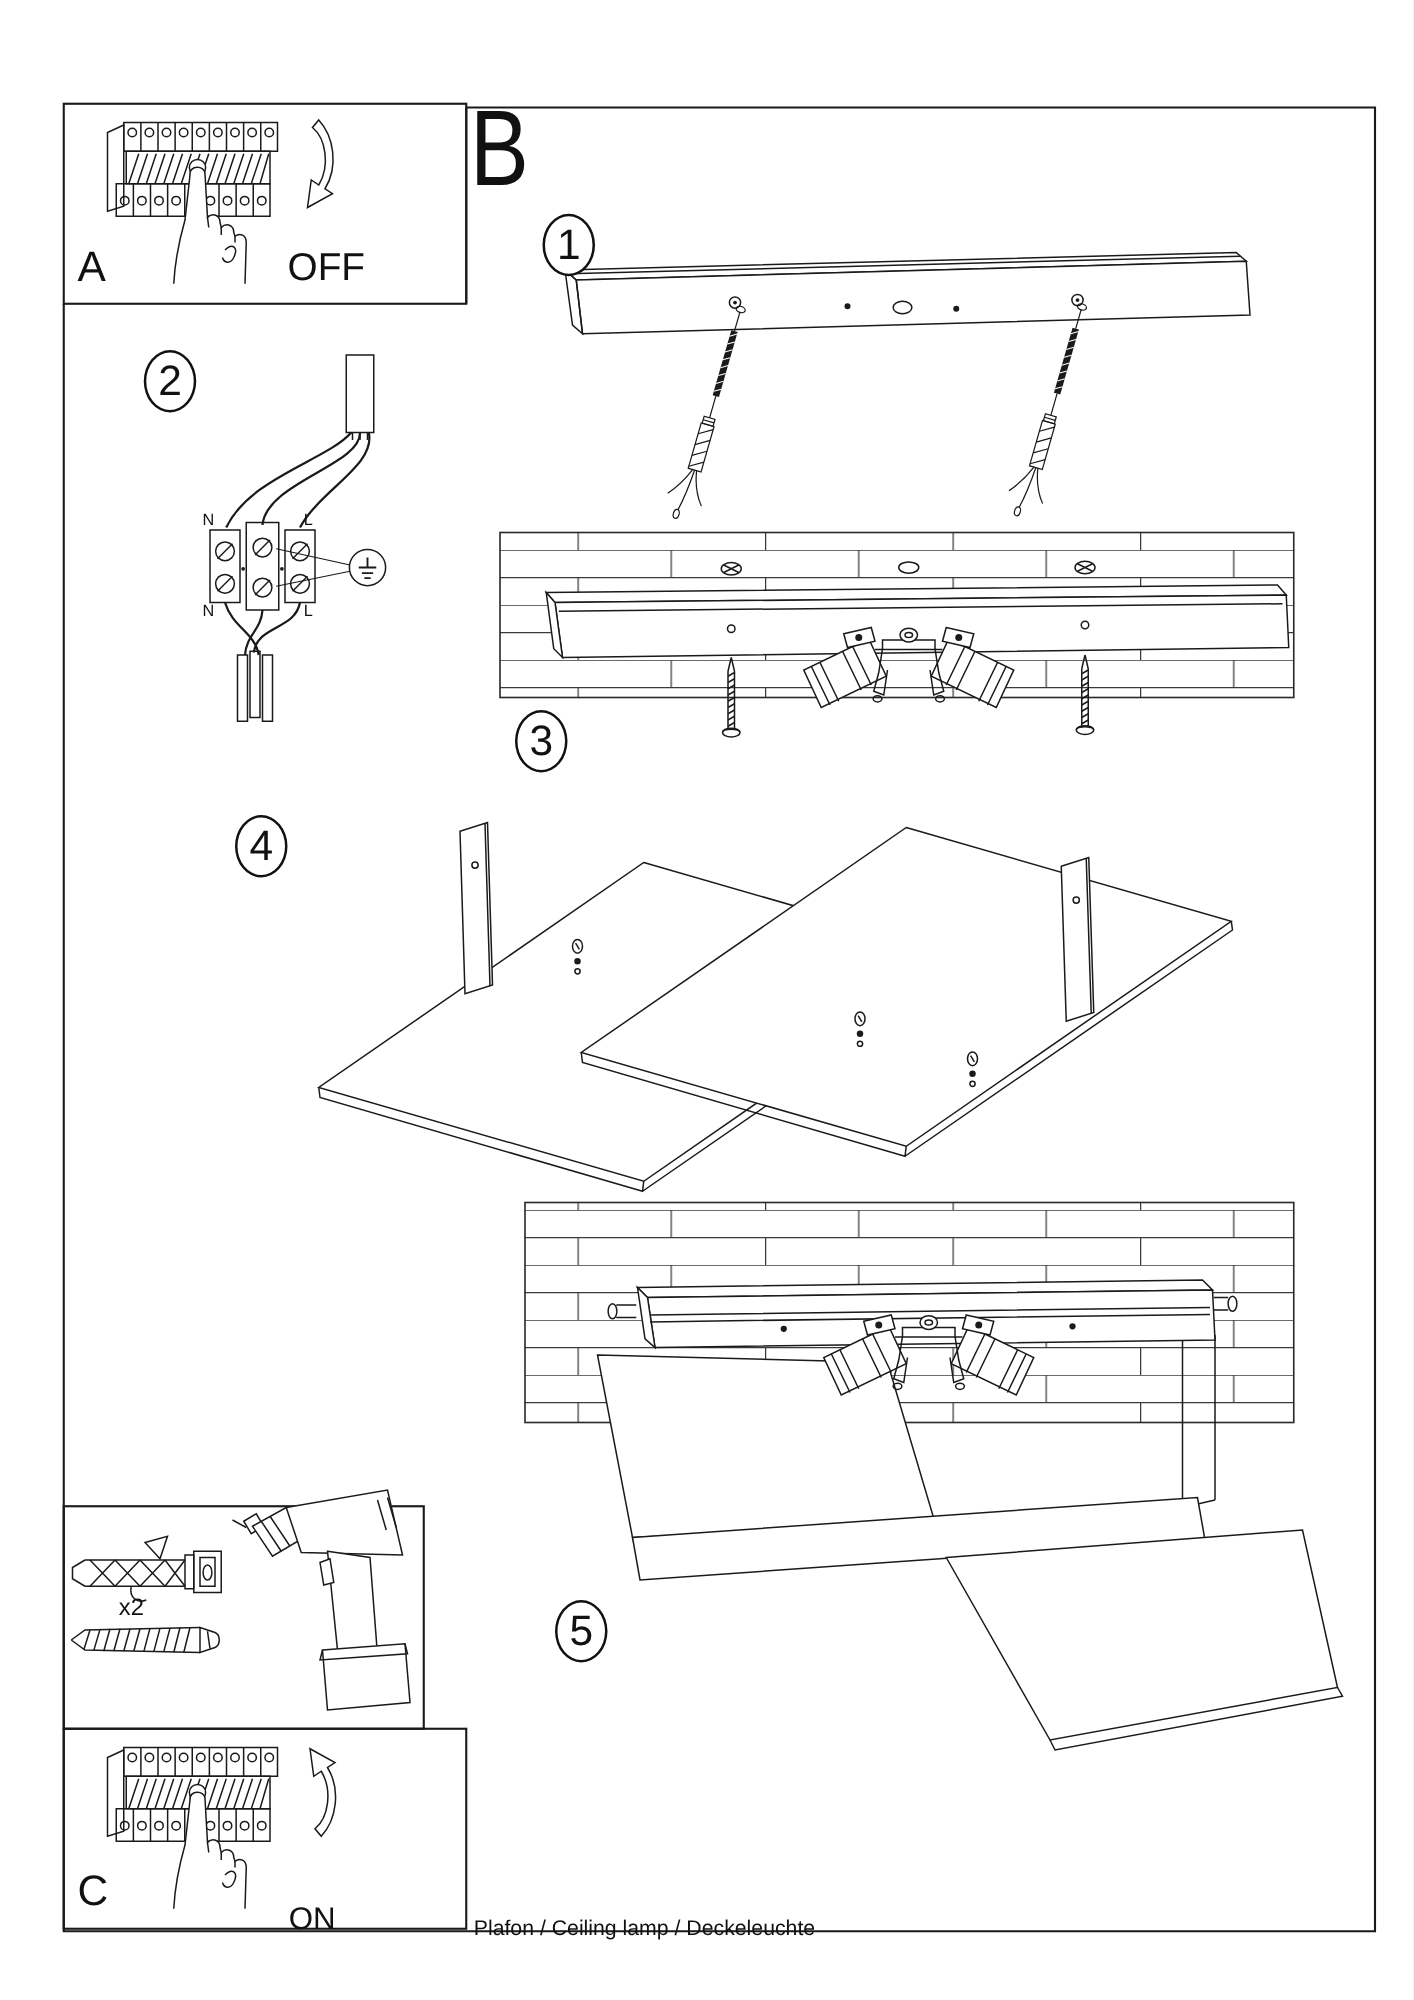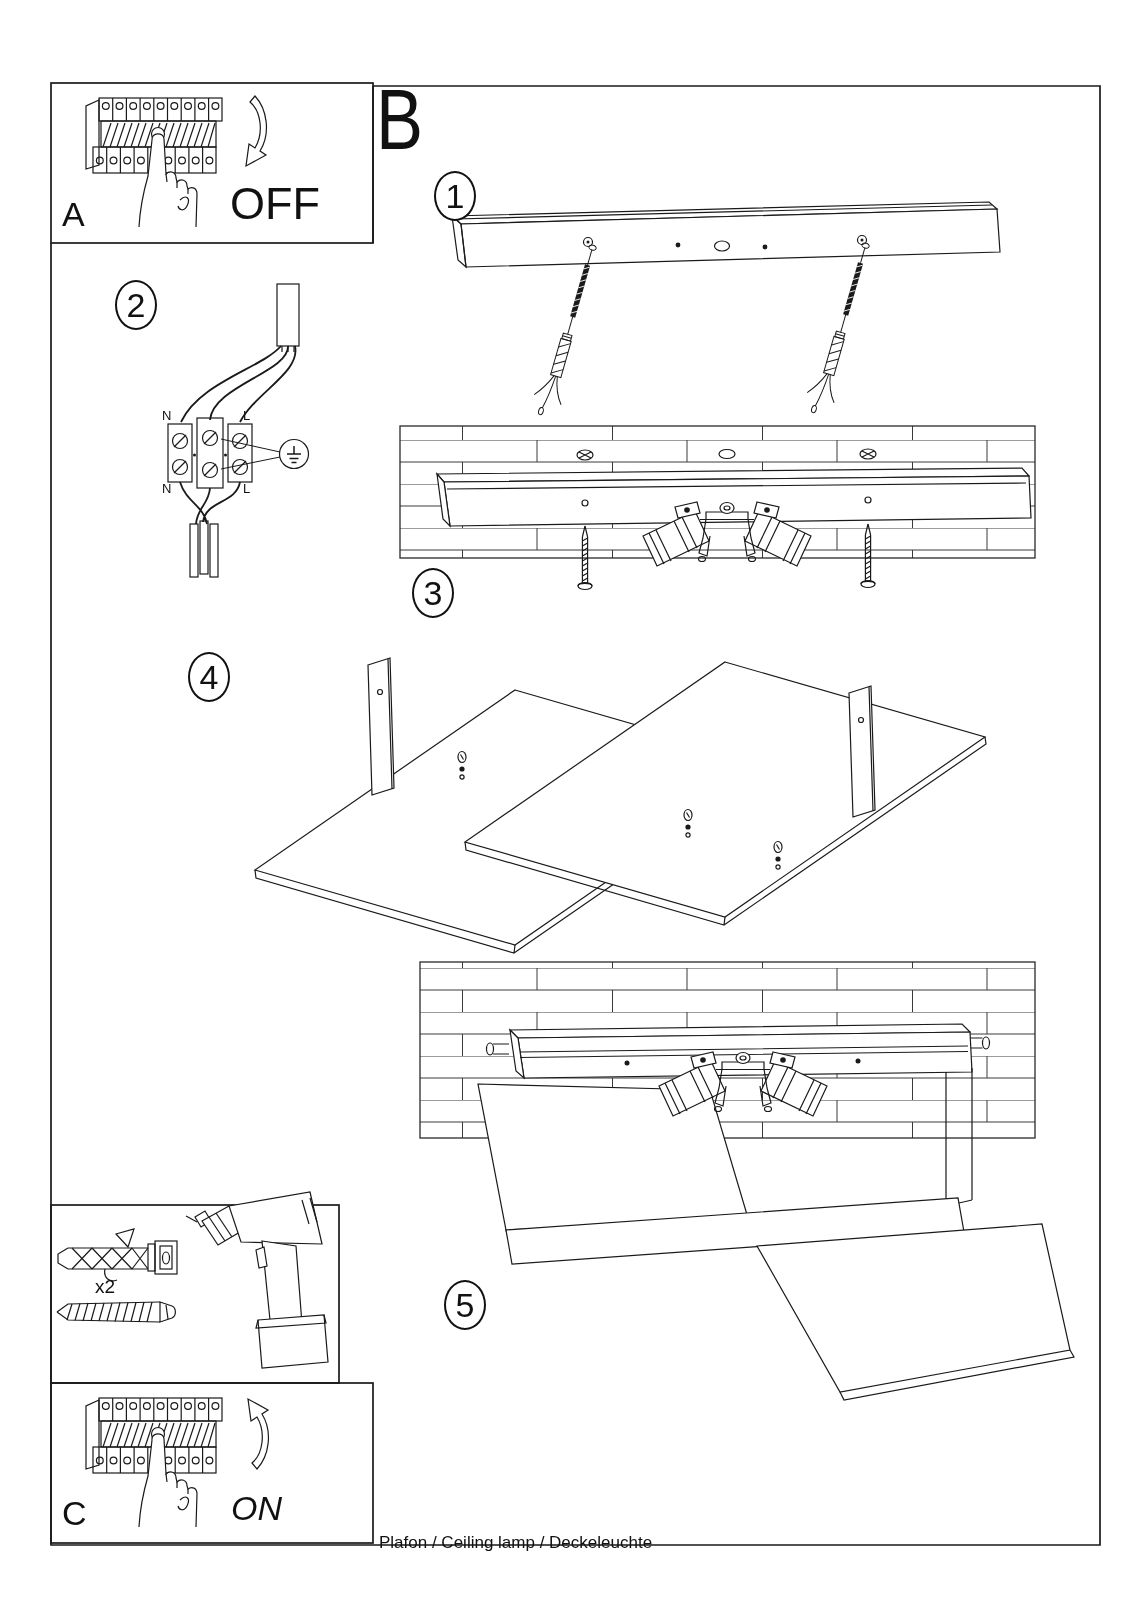--- a/index.html
+++ b/index.html
@@ -2,23 +2,23 @@
 <html><head>
 <meta charset="utf-8">
 <style>
   html,body{margin:0;padding:0;background:#e8e8e8;}
   #page{position:relative;width:1131px;height:1600px;background:#ffffff;margin:0 auto;
         font-family:"Liberation Sans", sans-serif;overflow:hidden;}
   #art{position:absolute;left:0;top:0;}
   .t{position:absolute;line-height:1;color:#111;white-space:nowrap;
      font-family:"Liberation Sans", sans-serif;}
   .label-a{left:62px;top:197px;font-size:34px;}
-  .label-off{left:230px;top:181px;font-size:45px;}
+  .label-off{left:230px;top:198px;font-size:31px;}
   .label-b{left:376px;top:76px;font-size:86px;transform:scaleX(.82);transform-origin:left top;}
-  .label-on{left:231px;top:1491px;font-size:34px;font-style:italic;}
+  .label-on{left:231px;top:1523px;font-size:25px;}
   .label-c{left:62px;top:1496px;font-size:34px;}
   .label-x2{left:95px;top:1277px;font-size:19px;}
   .wl{font-size:13px;}
   .n1{left:162px;top:409px;} .l1{left:243px;top:409px;}
   .n2{left:162px;top:482px;} .l2{left:243px;top:482px;}
   .stepnum{position:absolute;width:42px;height:50px;border:2.2px solid #111;border-radius:50%;
            display:flex;align-items:center;justify-content:center;font-size:34px;color:#111;
            box-sizing:border-box;background:#fff;}
   .s1{left:434px;top:171px;} .s2{left:115px;top:280px;} .s3{left:412px;top:568px;}
   .s4{left:188px;top:652px;} .s5{left:444px;top:1280px;}

